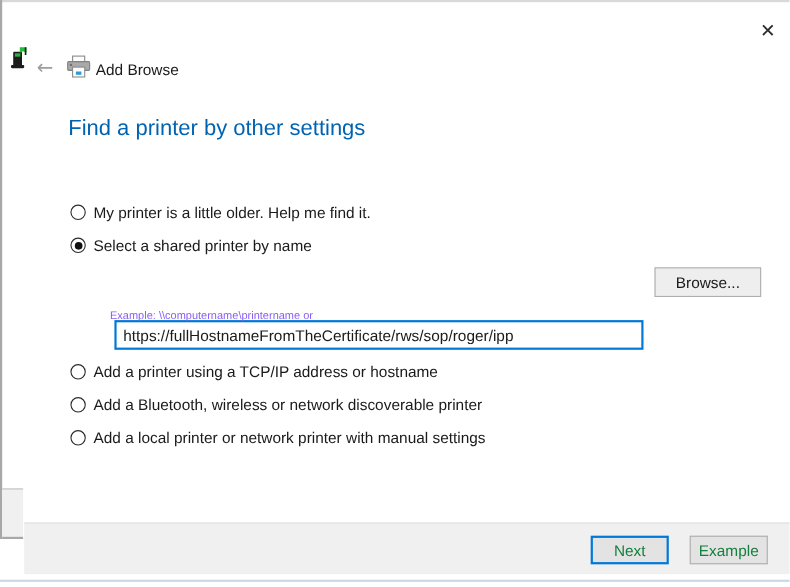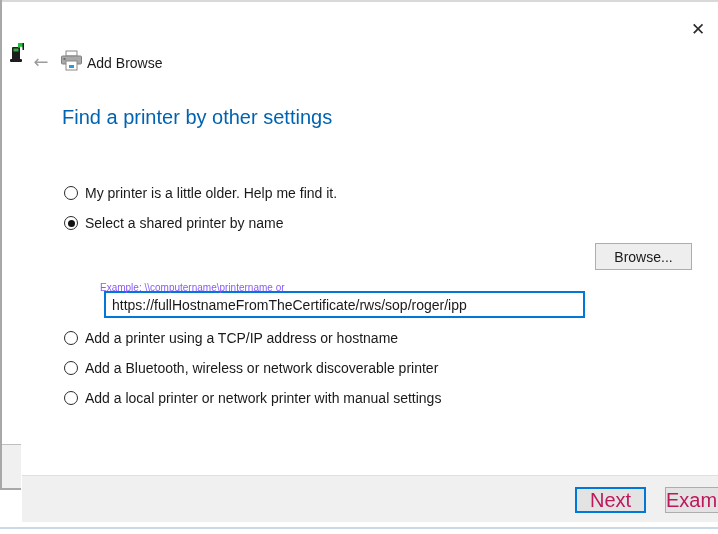--- a/index.html
+++ b/index.html
@@ -67,23 +67,22 @@
     position: absolute; left: 100px; top: 279px; font-size: 10px; color: #8b5cf6; line-height: 17px;
   }
 
   
   .footer {
     position: absolute; left: 22px; top: 475px; width: 696px; height: 47px;
     background: #f0f0f0; border-top: 1px solid #dfdfdf;
   }
   .btn {
     position: absolute; top: 487px; width: 71px; height: 26px;
-    font-size: 20px; color: #be185d; background: #e3e3e3; cursor: pointer;
+    font-size: 14px; color: #15803d; background: #e3e3e3; cursor: pointer;
     font-family: "Liberation Sans", "DejaVu Sans", sans-serif;
-    margin-left: 38px;
   }
   .btn-next { left: 537px; border: 2px solid #0078d7; }
   .btn-cancel { left: 627px; border: 1px solid #adadad; }
 </style>
 </head>
 <body>
 
 <div class="screen">
 
   <div class="top-edge"></div>

